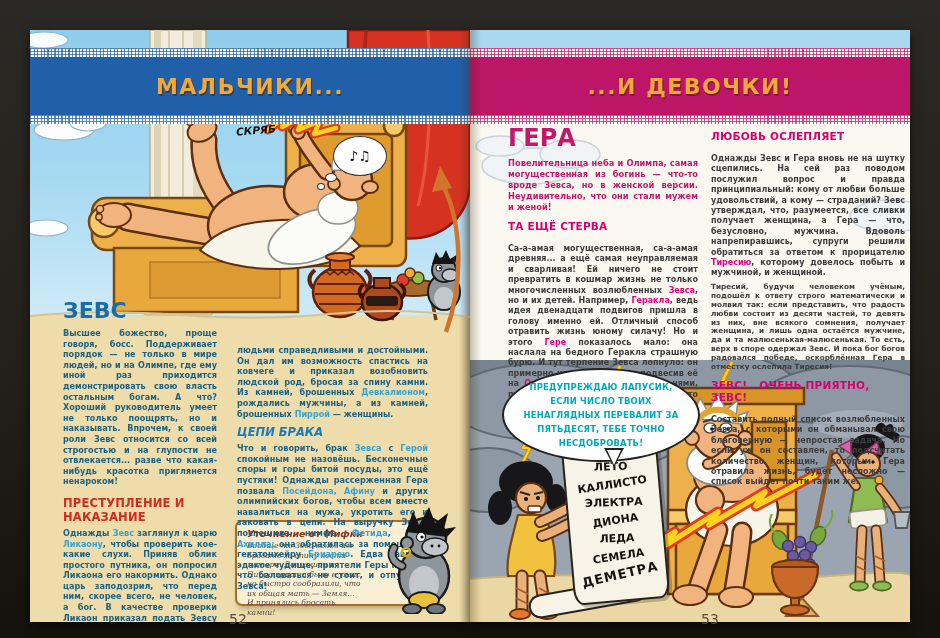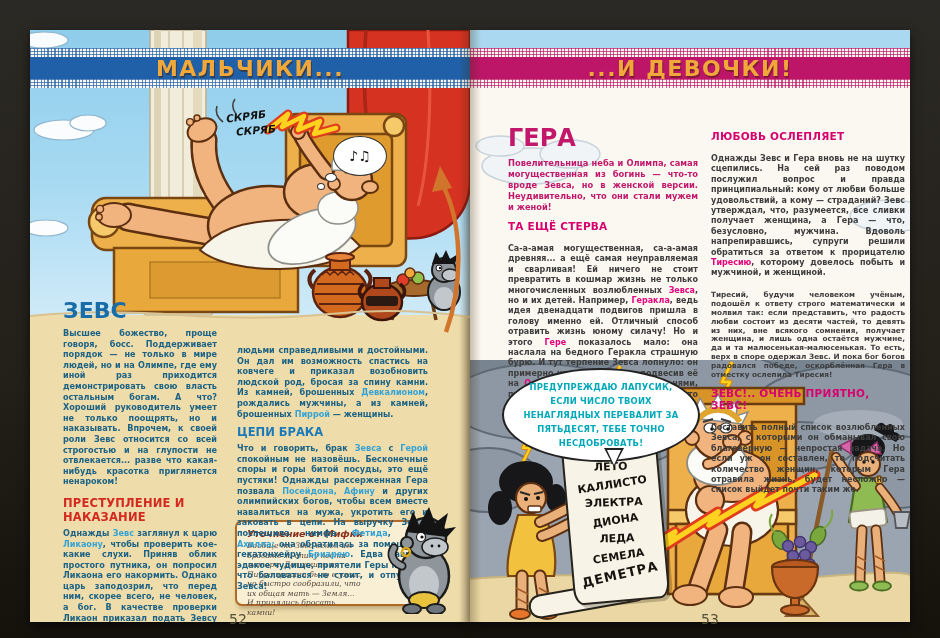--- a/index.html
+++ b/index.html
@@ -6,21 +6,21 @@
   *{box-sizing:border-box;}
   .stage{position:relative;width:940px;height:638px;background:linear-gradient(180deg,#2b2925 0%,#232019 60%,#15120c 100%);overflow:hidden;font-family:"DejaVu Sans",sans-serif;}
   .page{position:absolute;top:30px;width:440px;height:592px;overflow:hidden;box-shadow:0 4px 10px rgba(0,0,0,.6);}
   .page-left{left:30px;background:#eedcab;}
   .page-right{left:470px;background:#fbf8f1;}
   .gutter{position:absolute;top:30px;left:459px;width:22px;height:592px;z-index:55;background:linear-gradient(90deg,rgba(0,0,0,0) 0%,rgba(60,40,10,.28) 50%,rgba(0,0,0,0) 100%);pointer-events:none;}
   .sky{position:absolute;top:0;left:0;right:0;height:285px;background:linear-gradient(180deg,#8fcdec 0%,#a8daf2 55%,#cfeaf8 100%);}
   .sky-strip{position:absolute;top:0;left:0;right:0;height:18px;background:#aad8f0;}
 
   
-  .banner{position:absolute;left:0;right:0;top:18px;height:40px;z-index:30;border-radius:20px;}
+  .banner{position:absolute;left:0;right:0;top:18px;height:76px;z-index:30;border-radius:20px;}
   .banner .band{position:absolute;left:0;right:0;top:9px;bottom:9px;display:flex;align-items:center;justify-content:center;}
   .banner-blue .band{background:#2060a8;}
   .banner-pink .band{background:#bd1668;}
   .meander{position:absolute;left:0;right:0;height:9px;background-color:#f8f6ef;
     background-image:repeating-linear-gradient(90deg,currentColor 0 1px,transparent 1px 3.5px,currentColor 3.5px 4.5px,transparent 4.5px 7px),
                      repeating-linear-gradient(180deg,currentColor 0 .8px,transparent .8px 3px);}
   .meander.top{top:0}.meander.bottom{bottom:0}
   .banner-blue .meander{color:rgba(32,96,168,.7);}
   .banner-pink .meander{color:rgba(189,22,104,.7);}
   .banner-label{font-size:22px;font-weight:900;color:#f0a83a;letter-spacing:1.5px;text-shadow:1px 1.5px 0 rgba(70,30,0,.5);}
@@ -29,21 +29,21 @@
   .scene-left{position:absolute;left:0;top:0;width:440px;height:312px;z-index:10;}
   .scene-right{position:absolute;left:0;top:330px;width:440px;height:262px;z-index:10;}
   .rp-clouds{position:absolute;left:0;top:76px;width:440px;height:140px;z-index:4;}
 
   
   .col{position:absolute;z-index:40;}
   .lp-col1{left:33px;top:268px;width:154px;}
   .lp-col2{left:207px;top:299px;width:191px;}
   .h-zeus{font-size:22px;font-weight:900;color:#1a6ca6;margin:0 0 5px;}
   .h-red{font-size:11.5px;font-weight:900;color:#d3291f;margin:9px 0 4px;letter-spacing:.2px;}
-  .h-blue{font-size:11.5px;font-weight:900;color:#1b7ab8;margin:0 0 4px;}
+  .h-blue{font-size:11.5px;font-weight:900;color:#1b7ab8;margin:0 0 4px;font-style:italic;}
   .body-blue{font-size:8.1px;line-height:10.6px;font-weight:bold;color:#1c6284;text-align:justify;margin:0;}
   .page-left .hl{color:#33a3d6;}
   .sfx{position:absolute;z-index:25;font-weight:900;font-style:italic;font-size:10.5px;color:#111;}
   .sfx1{left:196px;top:80px;transform:rotate(-7deg);}
   .sfx2{left:206px;top:94px;transform:rotate(-5deg);}
   .thought{position:absolute;left:303px;top:106px;width:54px;height:40px;z-index:25;background:#fff;border:1.6px solid #333;border-radius:50%;display:flex;align-items:center;justify-content:center;font-size:14px;color:#111;}
   .thought::after{content:"";position:absolute;left:-9px;bottom:-7px;width:10px;height:7px;background:#fff;border:1.4px solid #333;border-radius:50%;}
   .thought::before{content:"";position:absolute;left:-17px;bottom:-15px;width:6px;height:5px;background:#fff;border:1.2px solid #333;border-radius:50%;}
   .note-box{position:absolute;left:205px;top:490px;width:192px;height:86px;z-index:35;background:#f8efd4;border:2px solid #b06a28;border-radius:7px;box-shadow:2px 3px 4px rgba(60,30,0,.25);padding:6px 62px 5px 10px;}
   .note-title{font-size:9.5px;font-weight:900;font-style:italic;color:#8c2f1b;margin:0 0 2px;}
@@ -52,21 +52,21 @@
   .arrow-svg{position:absolute;left:394px;top:132px;width:44px;height:178px;z-index:20;}
 
   
   .rp-col1{left:38px;top:94px;width:190px;}
   .rp-col2{left:241px;top:100px;width:194px;}
   .h-hera{font-size:24px;font-weight:900;color:#c2186b;margin:0 0 6px;}
   .intro-pink{font-size:8.3px;line-height:11px;font-weight:bold;color:#c2186b;text-align:justify;margin:0;}
   .h-pink{font-size:10.5px;font-weight:900;color:#d6006e;margin:7px 0 4px;letter-spacing:.2px;}
   .rp-col2 .h-pink.first{margin-top:0;}
   .body-gray{font-size:8px;line-height:10.4px;font-weight:bold;color:#3d3d3d;text-align:justify;margin:12px 0 4px;}
-  .body-gray-sm{font-size:7.3px;line-height:8.9px;font-weight:600;color:#3d3d3d;text-align:justify;margin:12px 0 4px;}
+  .body-gray-sm{font-size:7.3px;line-height:8.9px;font-weight:600;color:#3d3d3d;text-align:justify;margin:4px 0 4px;}
   .page-right .hl{color:#e5007d;}
   .bubble{position:absolute;left:32px;top:338px;width:198px;height:94px;z-index:45;background:#fff;border:2px solid #222;border-radius:50%;display:flex;align-items:center;justify-content:center;text-align:center;padding:12px 16px;}
   .bubble span{font-size:8.4px;line-height:14px;font-weight:900;color:#00a9ba;letter-spacing:.2px;}
   .bubble::before{content:"";position:absolute;left:100px;bottom:-17px;width:0;height:0;border:10px solid transparent;border-top:19px solid #222;}
   .bubble::after{content:"";position:absolute;left:103px;bottom:-12px;width:0;height:0;border:7px solid transparent;border-top:15px solid #fff;}
   .scroll{position:absolute;left:97px;top:400px;width:96px;height:172px;z-index:40;background:#f7f3e6;border:2px solid #26221c;border-radius:10px/16px;transform:rotate(-5deg);padding:8px 3px 4px;overflow:hidden;box-shadow:3px 3px 0 rgba(40,30,10,.25);}
   .scroll-name{font-weight:900;font-size:11px;line-height:18px;color:#17140f;text-align:center;white-space:nowrap;}
   .scroll-name:nth-child(odd){transform:rotate(-4deg);}
   .scroll-name:nth-child(even){transform:rotate(3deg);}
   .scroll-name:nth-child(8){font-size:13px;transform:rotate(-8deg);letter-spacing:1px;}

